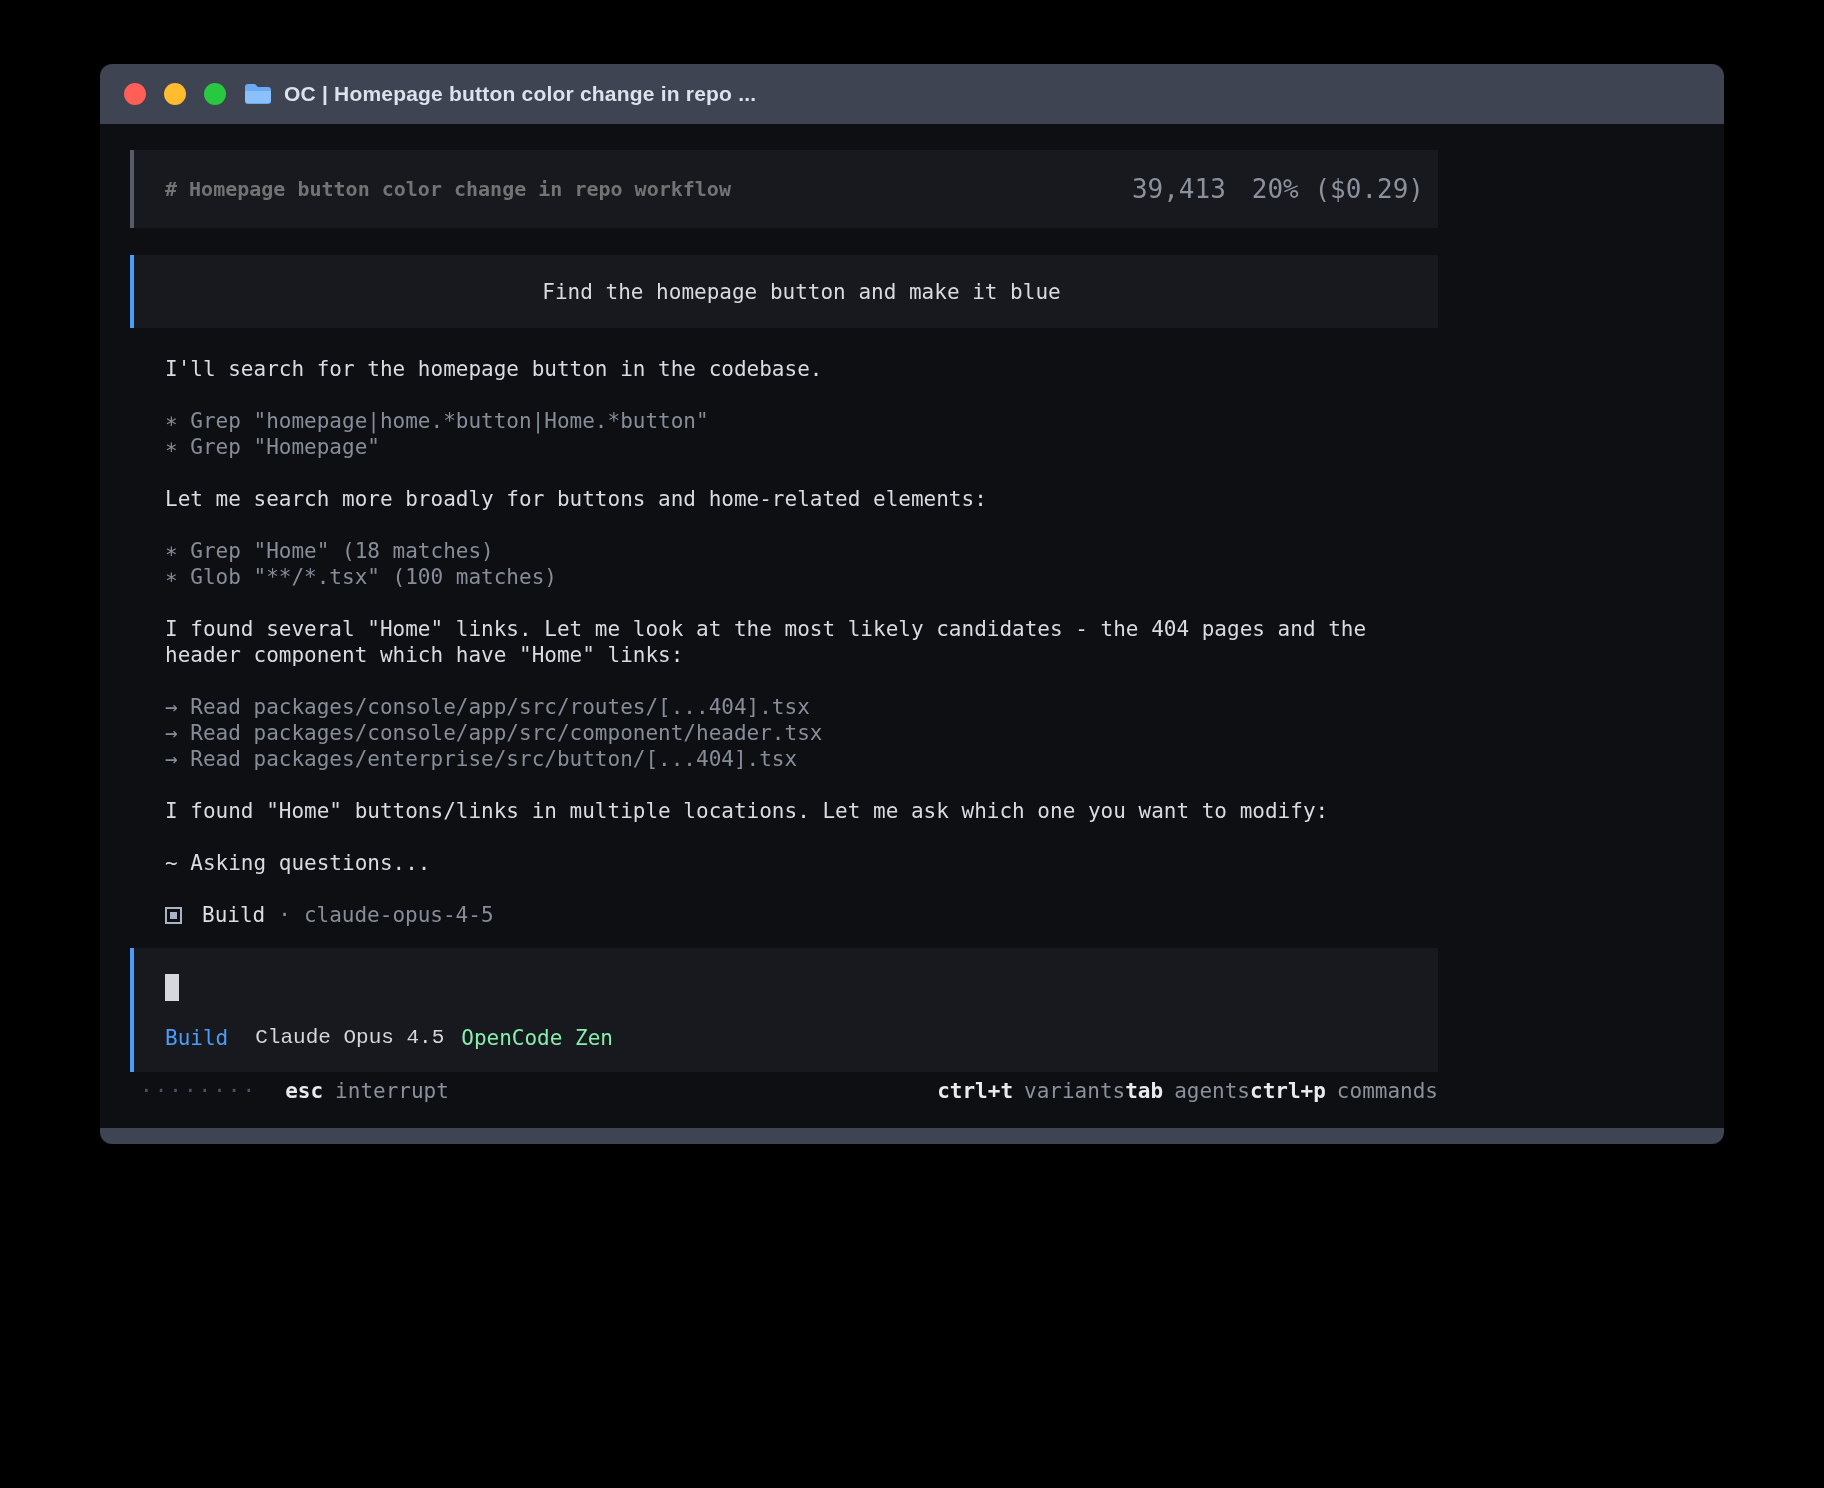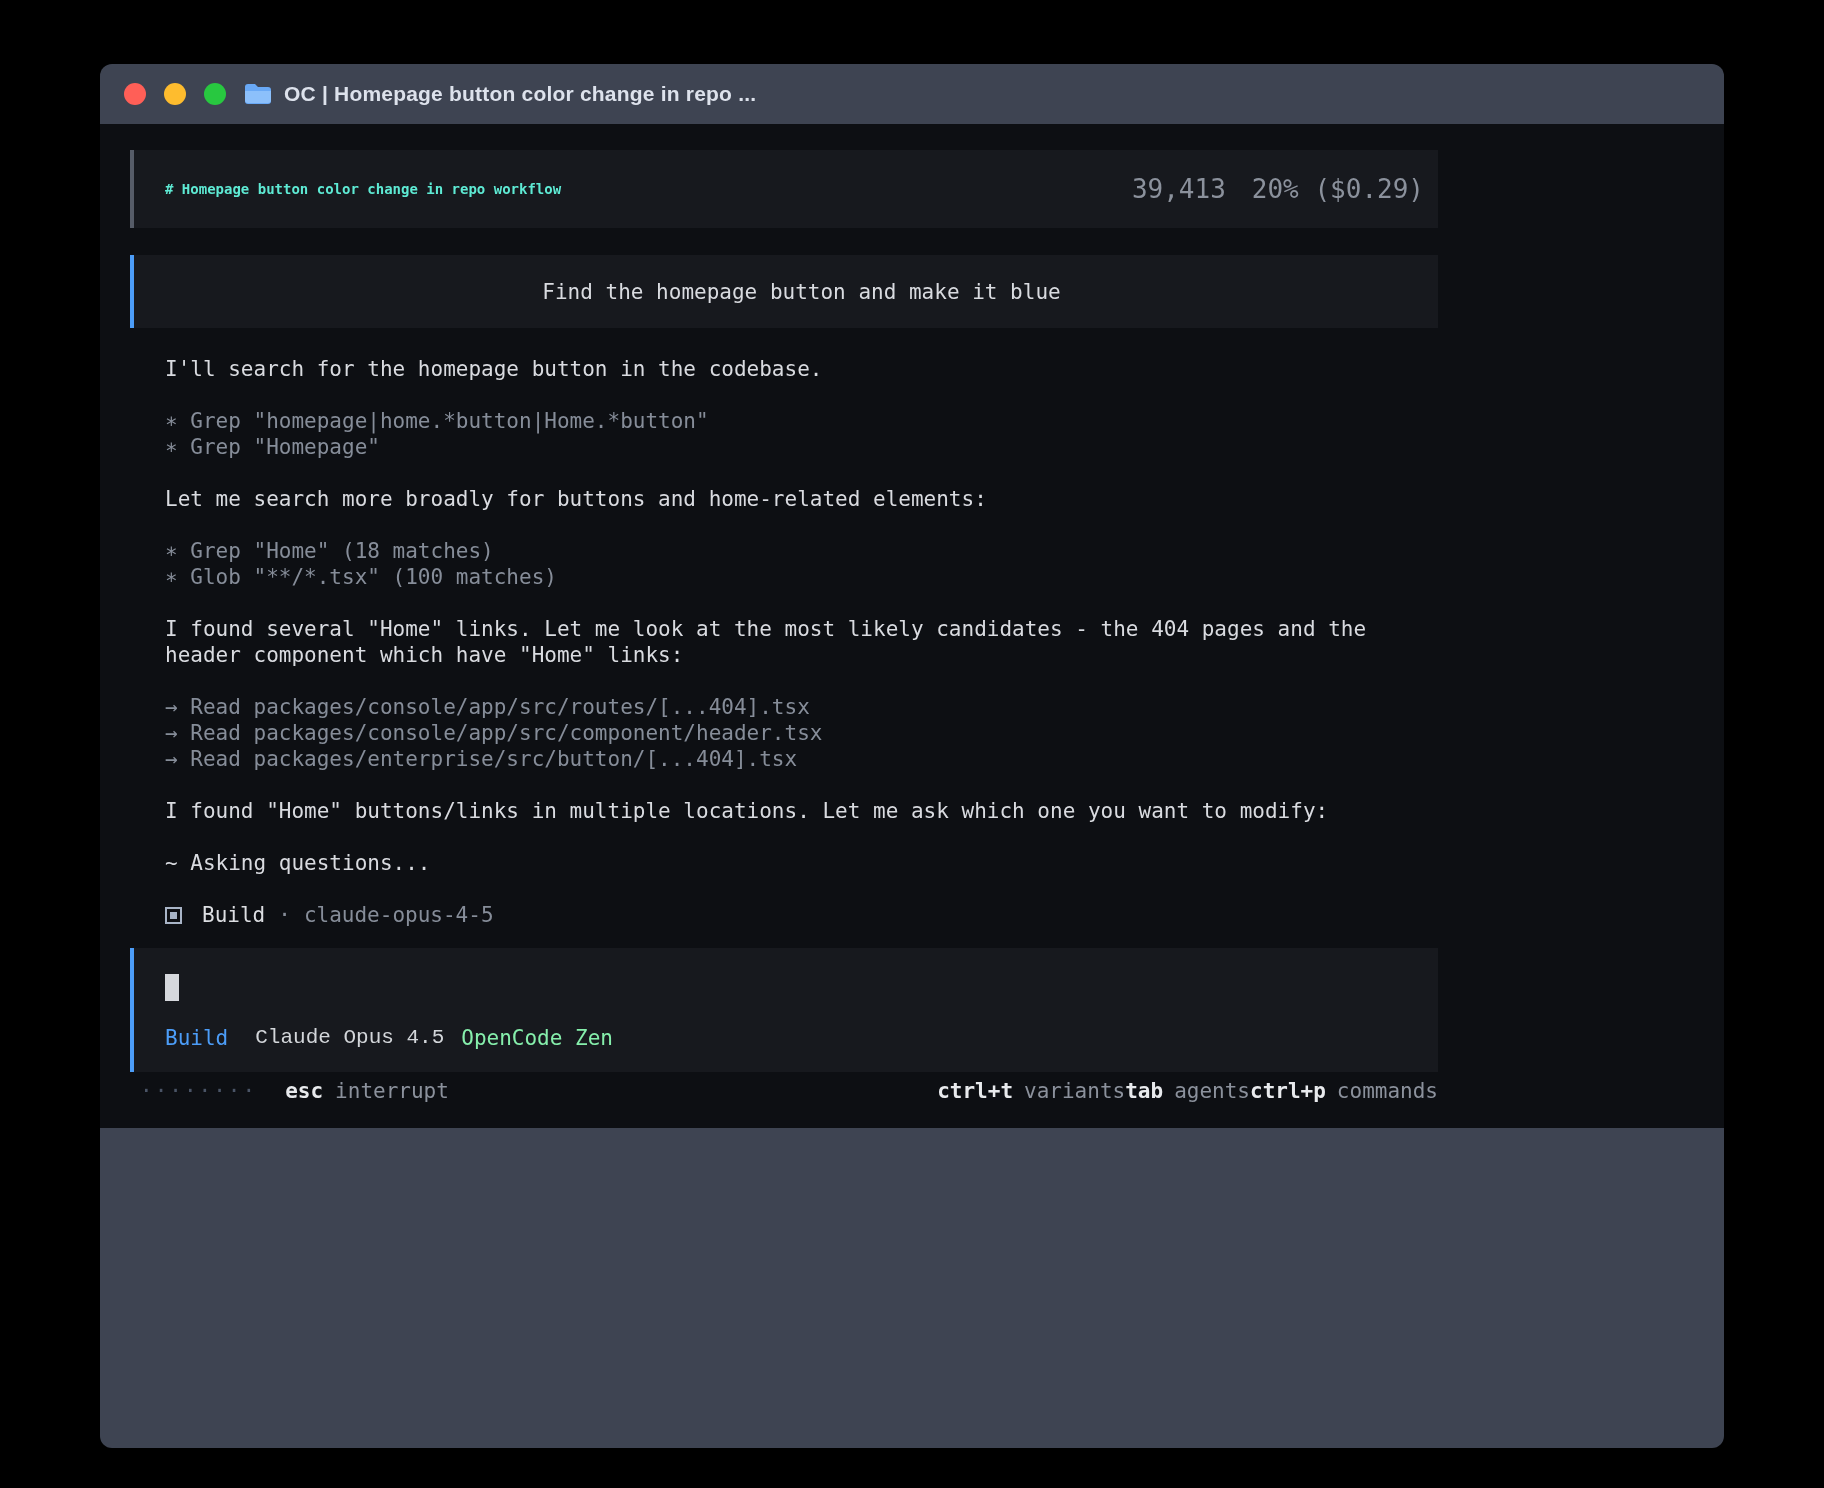--- a/index.html
+++ b/index.html
@@ -1,21 +1,21 @@
 <!DOCTYPE html>
 <html><head>
 <meta charset="utf-8">
 <style>
   html,body{margin:0;padding:0;}
   body{
     width:1824px;height:1488px;background:#000;overflow:hidden;
     font-family:"DejaVu Sans Mono", monospace;
   }
   .window{
-    position:absolute;left:100px;top:64px;width:1624px;height:1384px;
+    position:absolute;left:100px;top:64px;width:1624px;height:1080px;
     background:#3e4452;border-radius:12px;overflow:hidden;
   }
   .titlebar{
     position:absolute;top:0;left:0;width:100%;height:60px;
     display:flex;align-items:center;padding-left:24px;box-sizing:border-box;
   }
   .lights{display:flex;gap:18px;align-items:center;}
   .light{width:22px;height:22px;border-radius:50%;display:inline-block;}
   .light.red{background:#ff5f57;}
   .light.yellow{background:#febc2e;}
@@ -31,21 +31,21 @@
     background:#0d0f13;
   }
   .block{
     position:absolute;left:30px;width:1308px;background:#17191e;box-sizing:border-box;justify-content:center;
   }
   .header-block{
     top:26px;height:78px;border-left:4px solid #565c68;
     display:flex;align-items:center;justify-content:space-between;
     padding:0 14px 0 31px;
   }
-  .session-title{font-size:14px;font-weight:bold;color:#5eead4;}
+  .session-title{font-size:20px;font-weight:bold;color:#737373;}
   .session-meta{display:flex;gap:26px;font-size:26px;color:#8b919c;}
   .user-block{
     top:131px;height:73px;border-left:4px solid #4c9df8;
     display:flex;align-items:center;padding-left:31px;
   }
   .user-block .msg{font-size:21px;color:#d9dbe0;}
   .conversation{
     position:absolute;left:65px;top:232px;width:1224px;
     font-size:21px;line-height:26px;
   }

